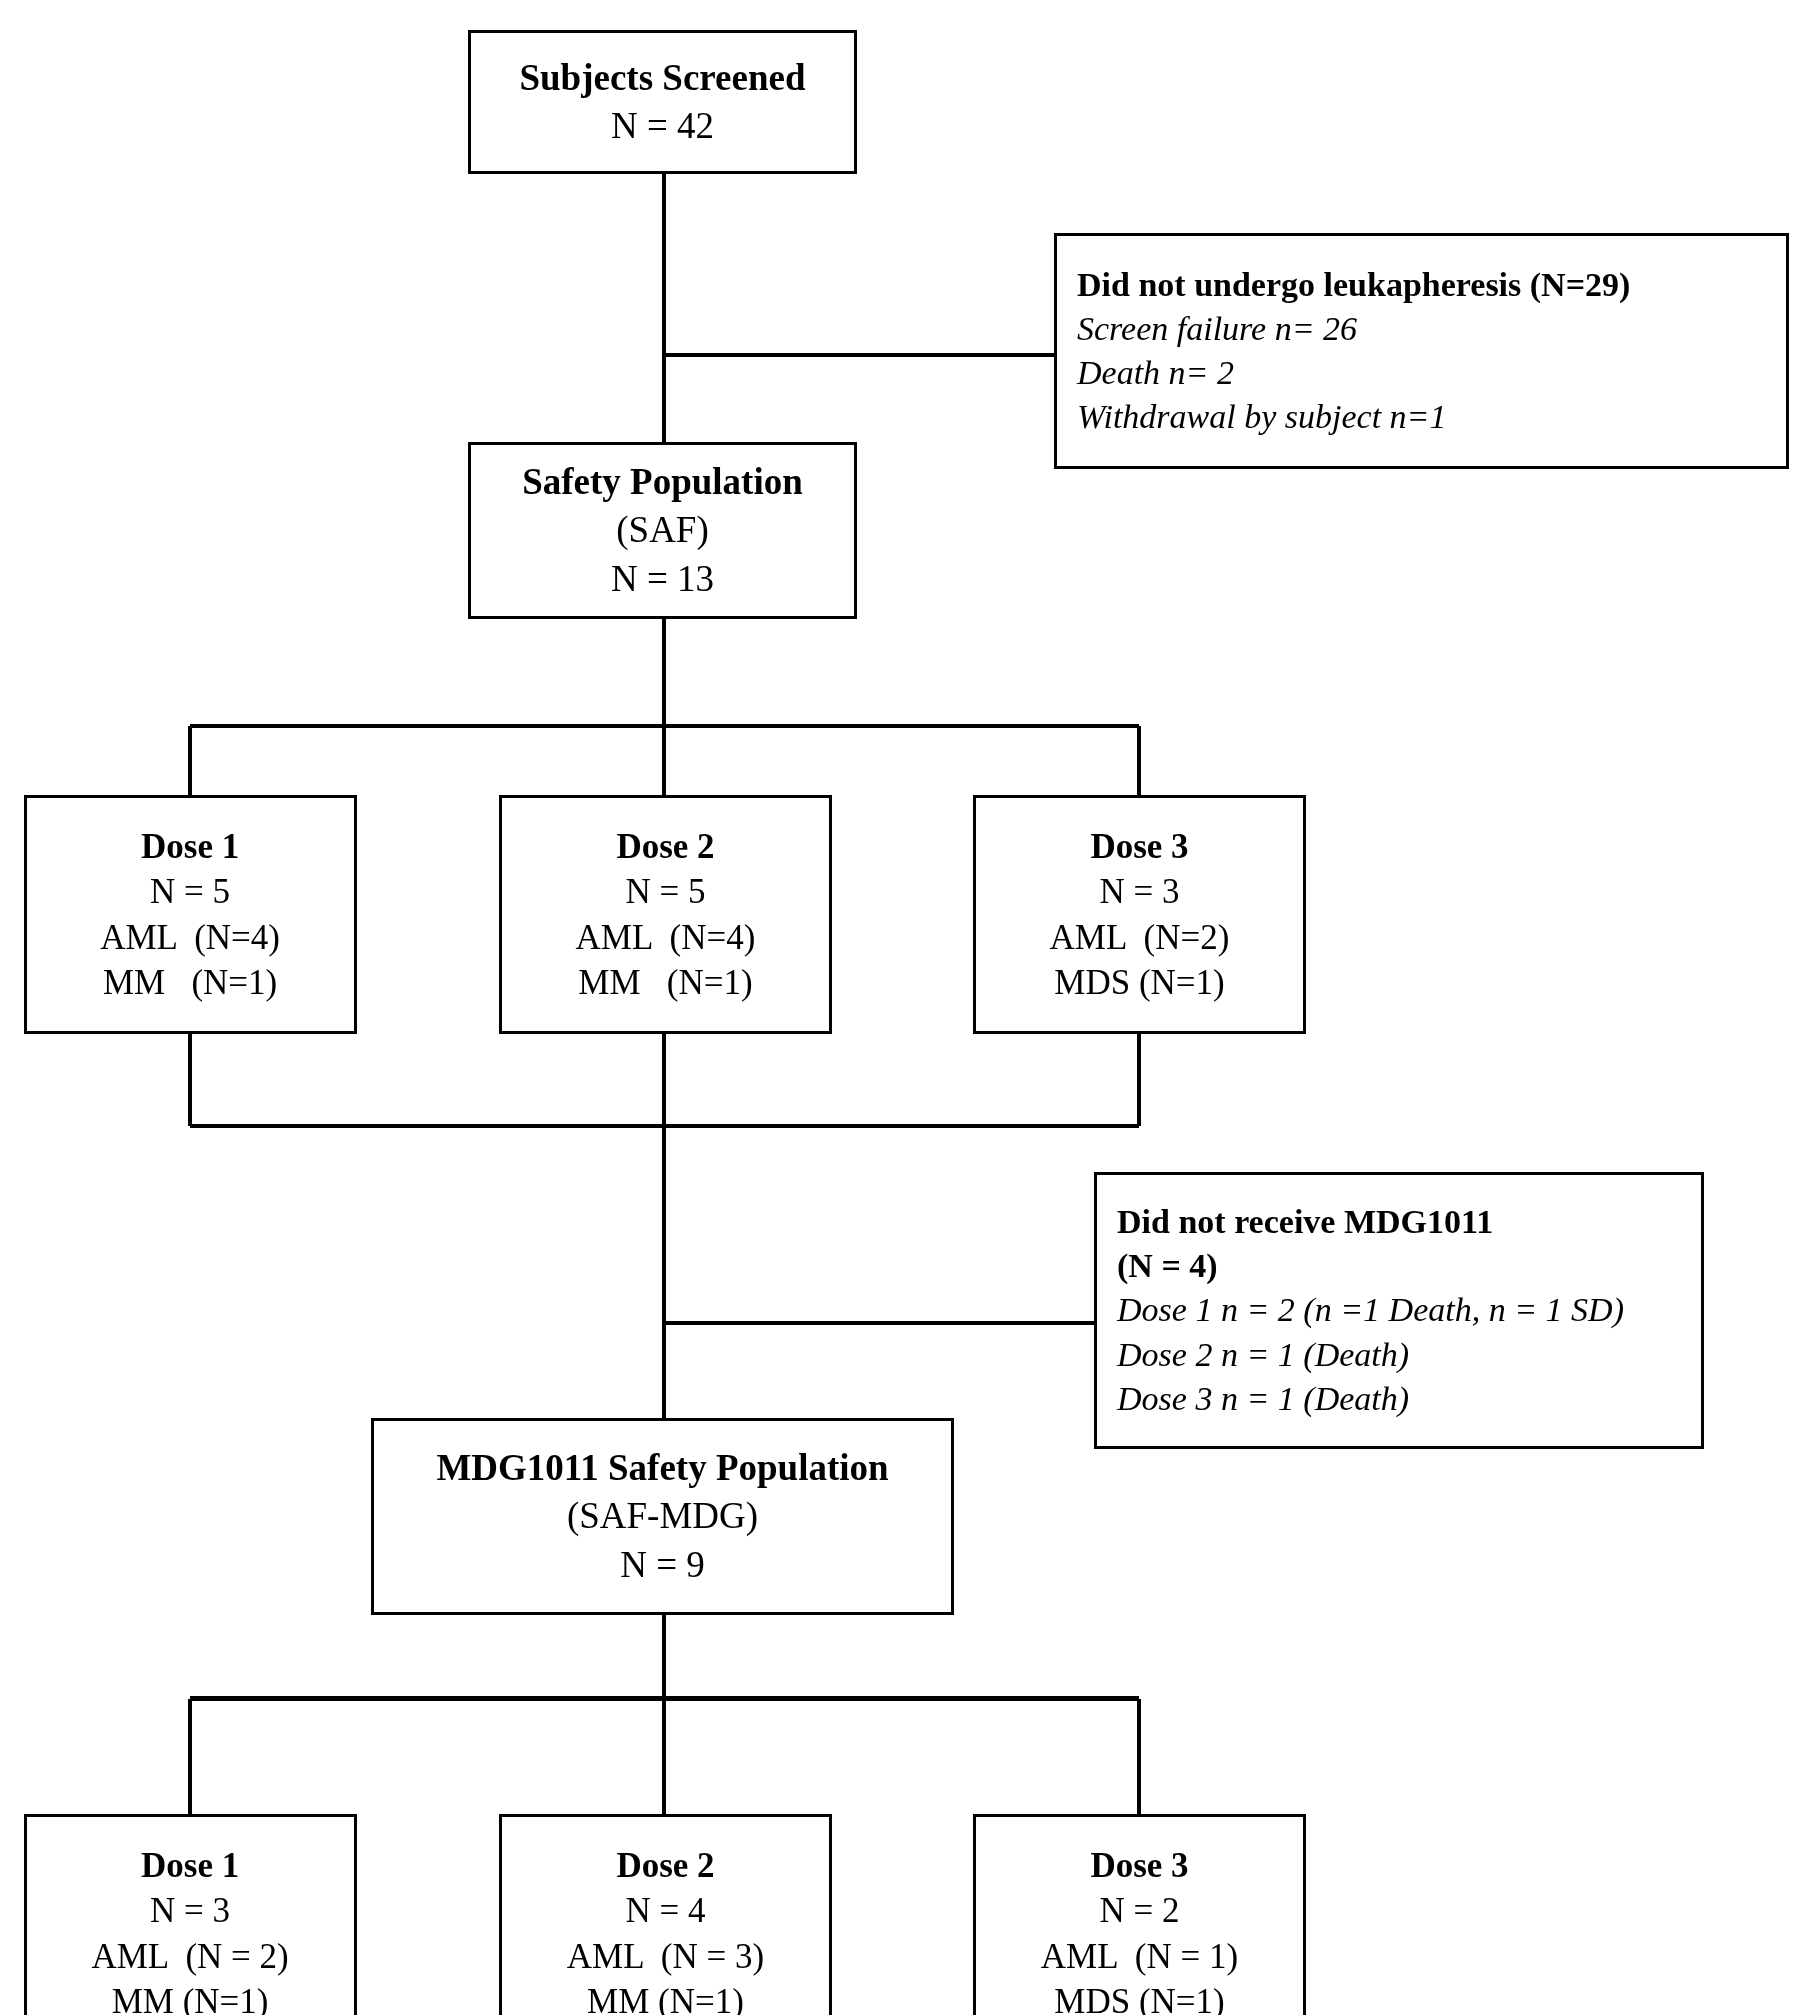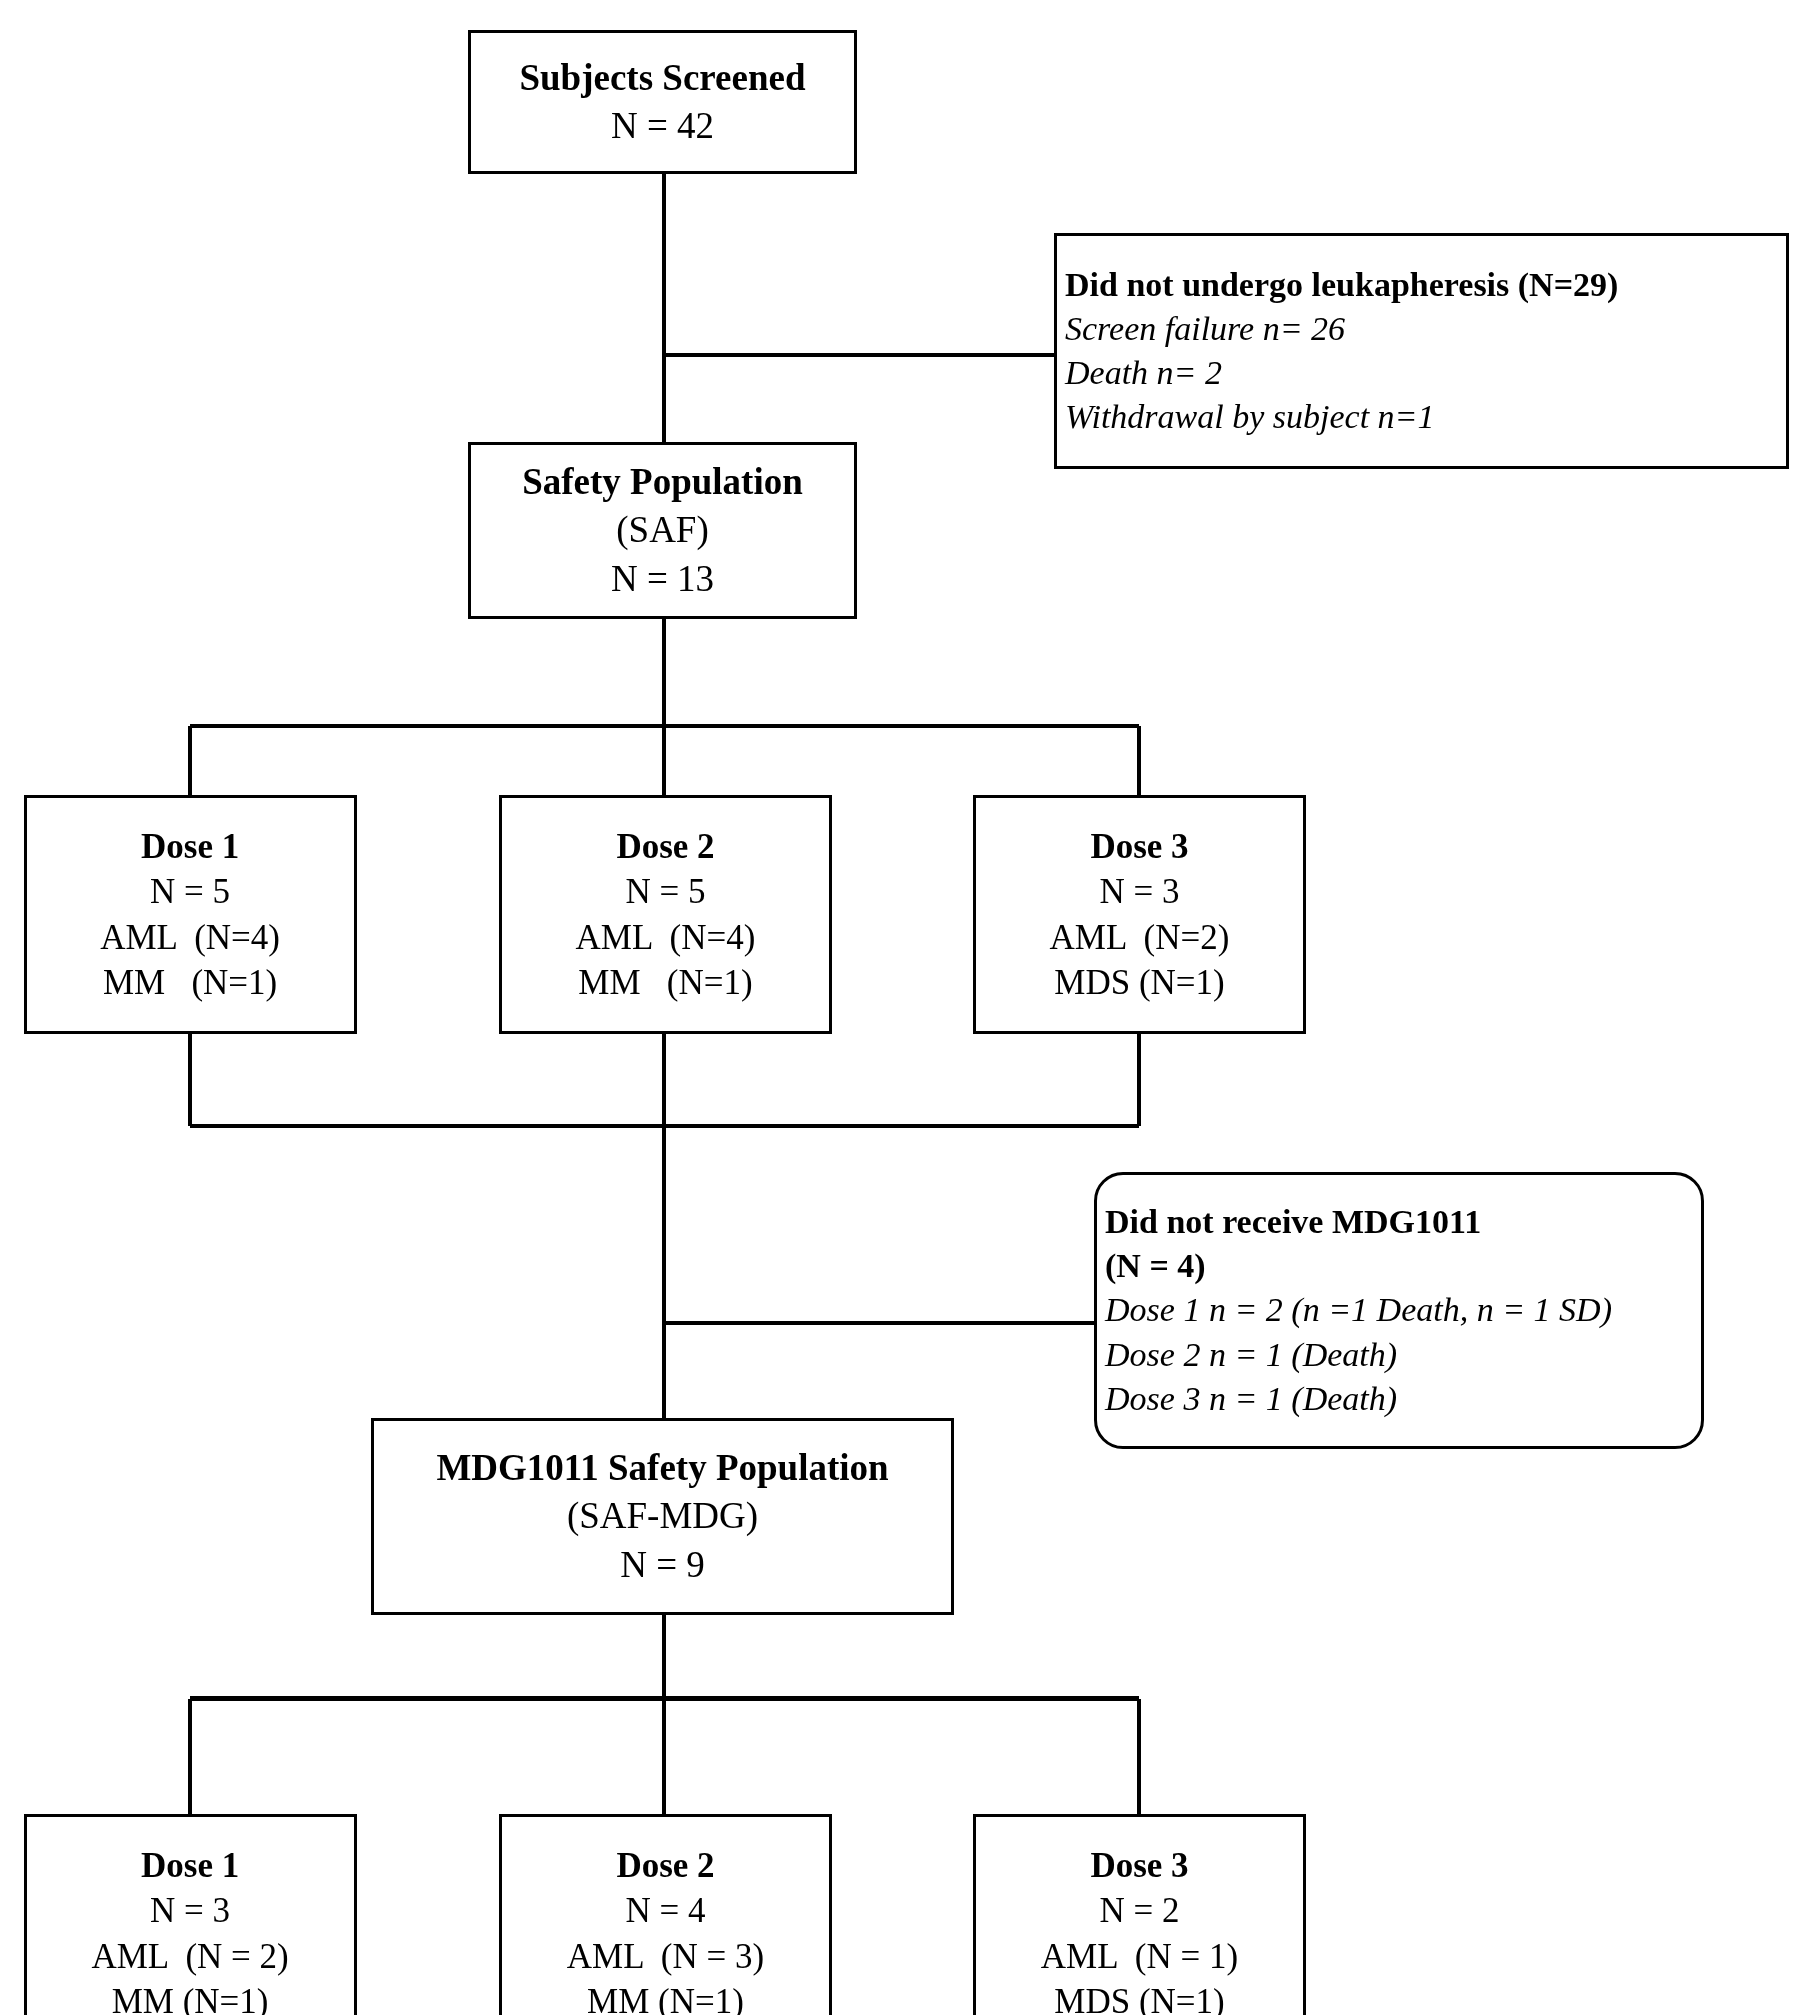--- a/index.html
+++ b/index.html
@@ -47,21 +47,21 @@
   .left .ln   { text-align: left; }
 
   .b  { font-weight: bold; }
   .it { font-style: italic; }
 
   
   .t-title   { font-size: 37px; }
   .t-body    { font-size: 35px; }
   .t-callout { font-size: 34px; }
 
-  .node.left .ln { padding-left: 8px; }
+  .node.left .ln { padding-left: 20px; }
 </style>
 </head>
 <body>
 
 <div id="stage">
 
   <svg id="connectors" viewBox="0 0 3077 3421" width="1812" height="2015" xmlns="http://www.w3.org/2000/svg">
     <g stroke="#000000" stroke-width="7" fill="none" shape-rendering="crispEdges">
 
       <line x1="1128" y1="252" x2="1128" y2="756"></line>
@@ -125,21 +125,21 @@
     <span class="ln">MM   (N=1)</span>
   </div>
 
   <div class="node center t-body" style="left:973px; top:795px; width:333px; height:239px;">
     <span class="ln b">Dose 3</span>
     <span class="ln">N = 3</span>
     <span class="ln">AML  (N=2)</span>
     <span class="ln">MDS (N=1)</span>
   </div>
 
-  <div class="node left t-callout" style="left:1094px; top:1172px; width:610px; height:277px;border-radius:29px;">
+  <div class="node left t-callout" style="left:1094px; top:1172px; width:610px; height:277px;">
     <span class="ln b">Did not receive MDG1011</span>
     <span class="ln b">(N = 4)</span>
     <span class="ln it">Dose 1 n = 2 (n =1 Death, n = 1 SD)</span>
     <span class="ln it">Dose 2 n = 1 (Death)</span>
     <span class="ln it">Dose 3 n = 1 (Death)</span>
   </div>
 
   <div class="node center t-title" style="left:371px; top:1418px; width:583px; height:197px;">
     <span class="ln b">MDG1011 Safety Population</span>
     <span class="ln">(SAF-MDG)</span>

